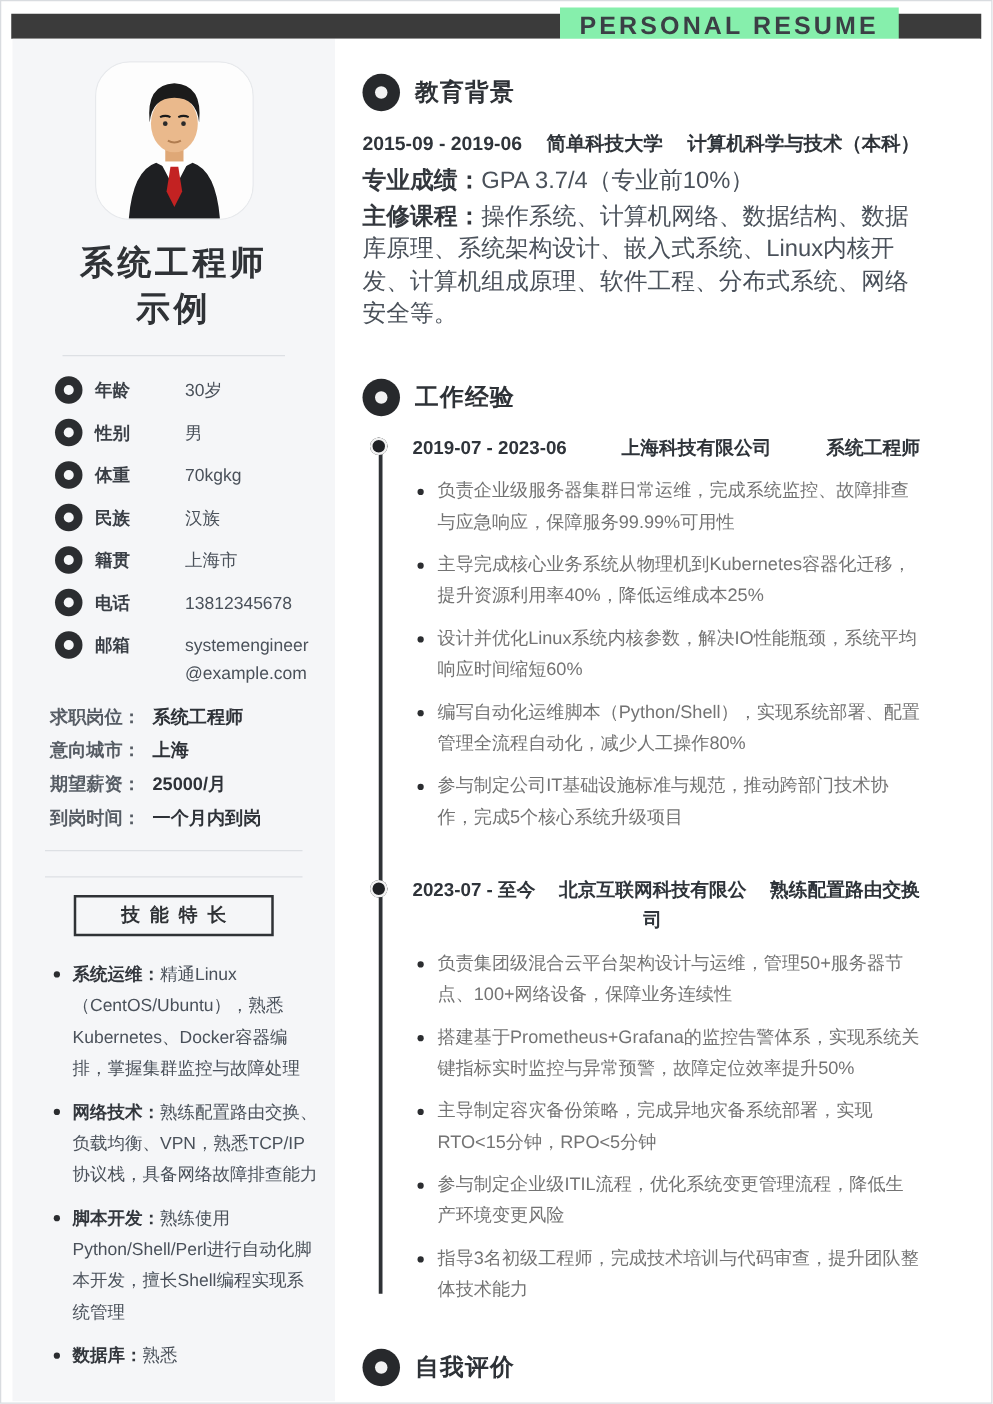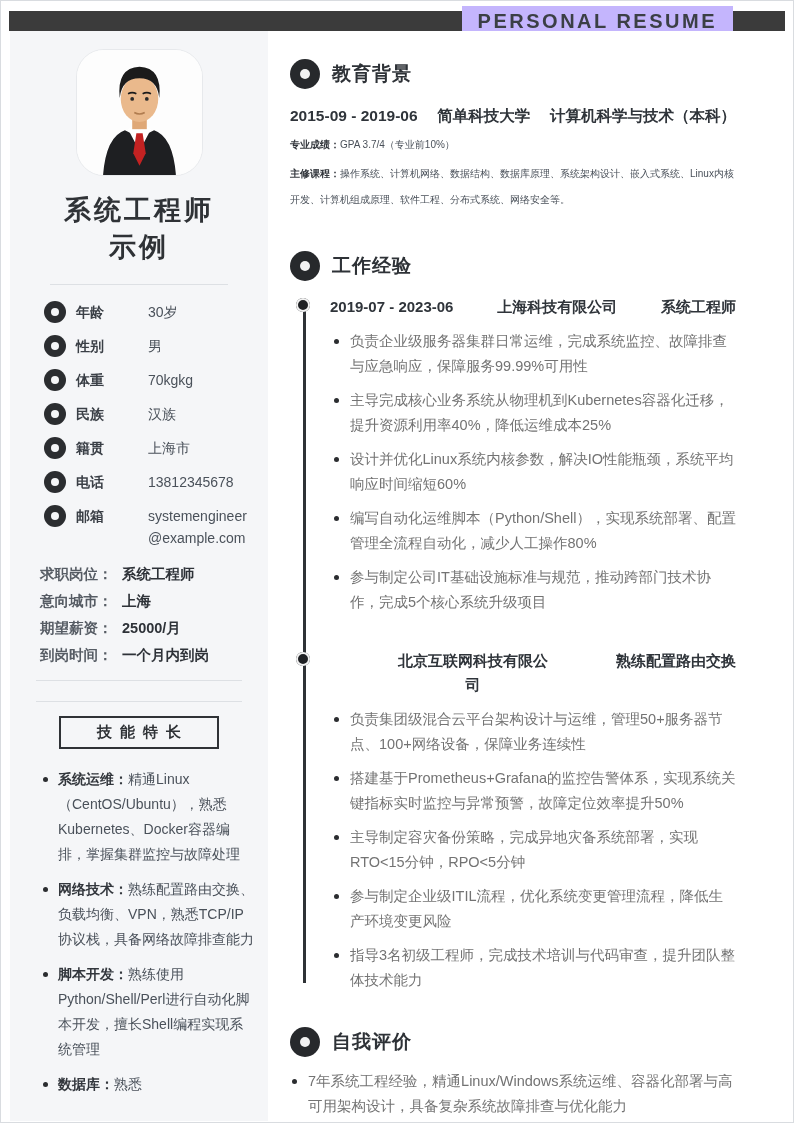--- a/index.html
+++ b/index.html
@@ -2,22 +2,22 @@
 <html><head>
 <meta charset="utf-8">
 <style>
   * { margin:0; padding:0; box-sizing:border-box; }
   html,body { width:794px; height:1123px; background:#fff; font-family:"Liberation Sans","DejaVu Sans",sans-serif; }
   .page { position:absolute; top:0; left:0; width:794px; height:1123px; background:#fff;
           border:1px solid #d9dce0; overflow:hidden; }
 
   
   .topbar { position:absolute; top:10px; left:8px; right:8px; height:20px; background:#3b3b3b; }
-  .topbar-title { position:absolute; right:52px; top:-5px; height:30px; line-height:30px;
-                  background:#c4b5fd; padding:0 16px; font-size:20px; font-weight:bold;
+  .topbar-title { position:absolute; right:66px; top:-5px; height:30px; line-height:30px;
+                  background:#86efac; padding:0 16px; font-size:20px; font-weight:bold;
                   letter-spacing:2.5px; color:#3b3f45; white-space:nowrap; }
 
   
   .sidebar { position:absolute; top:30px; left:9px; bottom:1px; width:258px;
              background:#f5f6f8; padding:18px 14px 0 14px; }
   .avatar-wrap { width:127px; height:127px; margin:0 auto; border-radius:28px;
                  background:#fdfdfd; border:1px solid #e7e9ec; overflow:hidden; }
   .avatar-wrap svg { display:block; }
   .person-name { text-align:center; font-size:27px; font-weight:bold; color:#2f3236;
                  line-height:37px; margin-top:16px; letter-spacing:3px; }
@@ -58,21 +58,21 @@
   .sec-exp { margin-top:38px; }
   .sec-eval { margin-top:34px; }
   .donut-lg { flex:0 0 30px; width:30px; height:30px; border-radius:50%; background:#27292c;
               position:relative; margin-right:12px; }
   .donut-lg::after { content:""; position:absolute; left:10px; top:10px; width:10px; height:10px;
                      border-radius:50%; background:#f2f2f2; }
   .section-title { font-size:19px; font-weight:bold; color:#2e3237; letter-spacing:1px; }
 
   .edu-meta { display:flex; justify-content:space-between; margin-top:14px;
               font-size:15.5px; font-weight:bold; color:#2f343a; line-height:26px; }
-  .meta-label-row { margin-top:3px; font-size:10px; color:#4a515a; line-height:26px; }
+  .meta-label-row { margin-top:3px; font-size:19px; color:#4a515a; line-height:26px; }
   .meta-bold { font-weight:bold; color:#33373d; }
 
   .jobs { position:relative; margin-top:14px; padding-left:40px; }
   .timeline-line { position:absolute; left:13px; top:10px; bottom:10px; width:3px; background:#2f3236; }
   .job { position:relative; }
   .job + .job { margin-top:34px; }
   .job-dot { position:absolute; left:-34px; top:3px; width:14px; height:14px; border-radius:50%;
              background:#1f2124; box-shadow:0 0 0 2px #f2f2f2 inset; }
   .job-head { display:flex; justify-content:space-between; font-size:15px; font-weight:bold;
               color:#2f343a; line-height:24px; }
@@ -239,20 +239,21 @@
           <li>主导完成核心业务系统从物理机到Kubernetes容器化迁移，提升资源利用率40%，降低运维成本25%</li>
           <li>设计并优化Linux系统内核参数，解决IO性能瓶颈，系统平均响应时间缩短60%</li>
           <li>编写自动化运维脚本（Python/Shell），实现系统部署、配置管理全流程自动化，减少人工操作80%</li>
           <li>参与制定公司IT基础设施标准与规范，推动跨部门技术协作，完成5个核心系统升级项目</li>
         </ul>
       </div>
 
       <div class="job">
         <span class="job-dot"></span>
         <div class="job-head">
+          <span class="job-period">2023-07 - 至今</span>
           <span class="job-company">北京互联网科技有限公司</span>
           <span class="job-role">熟练配置路由交换</span>
         </div>
         <ul class="bullet-list">
           <li>负责集团级混合云平台架构设计与运维，管理50+服务器节点、100+网络设备，保障业务连续性</li>
           <li>搭建基于Prometheus+Grafana的监控告警体系，实现系统关键指标实时监控与异常预警，故障定位效率提升50%</li>
           <li>主导制定容灾备份策略，完成异地灾备系统部署，实现RTO&lt;15分钟，RPO&lt;5分钟</li>
           <li>参与制定企业级ITIL流程，优化系统变更管理流程，降低生产环境变更风险</li>
           <li>指导3名初级工程师，完成技术培训与代码审查，提升团队整体技术能力</li>
         </ul>

